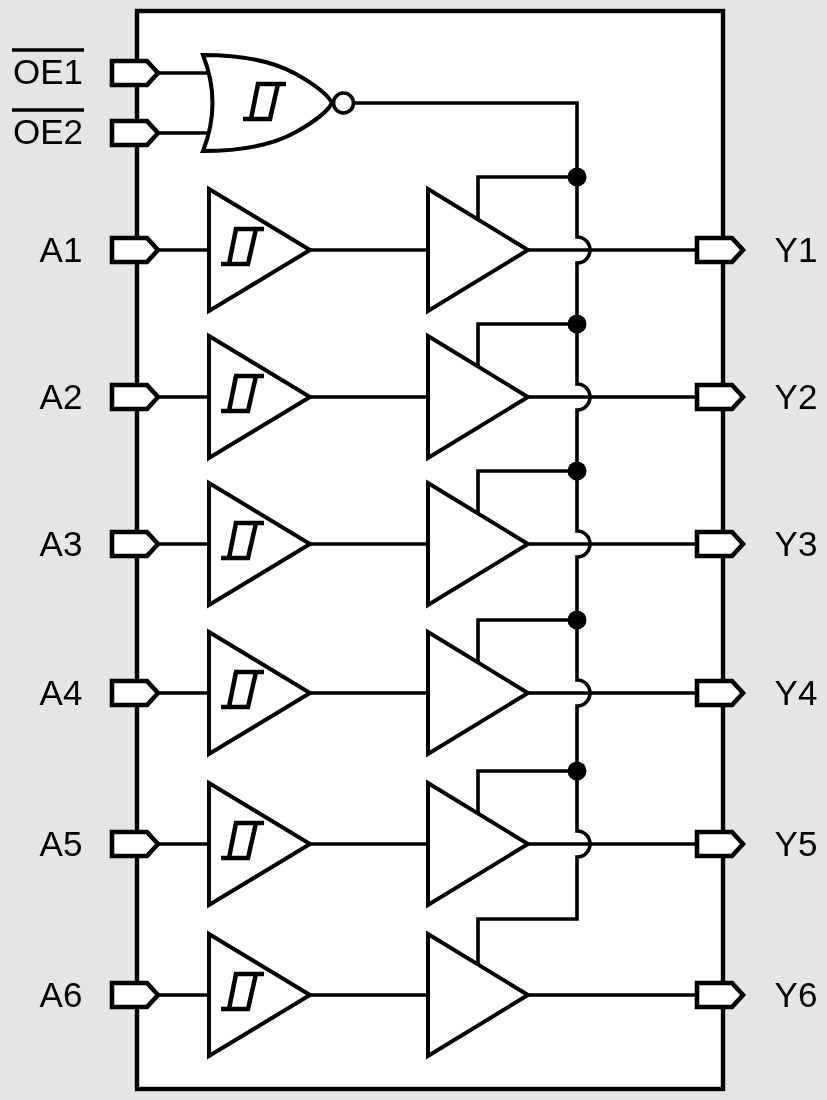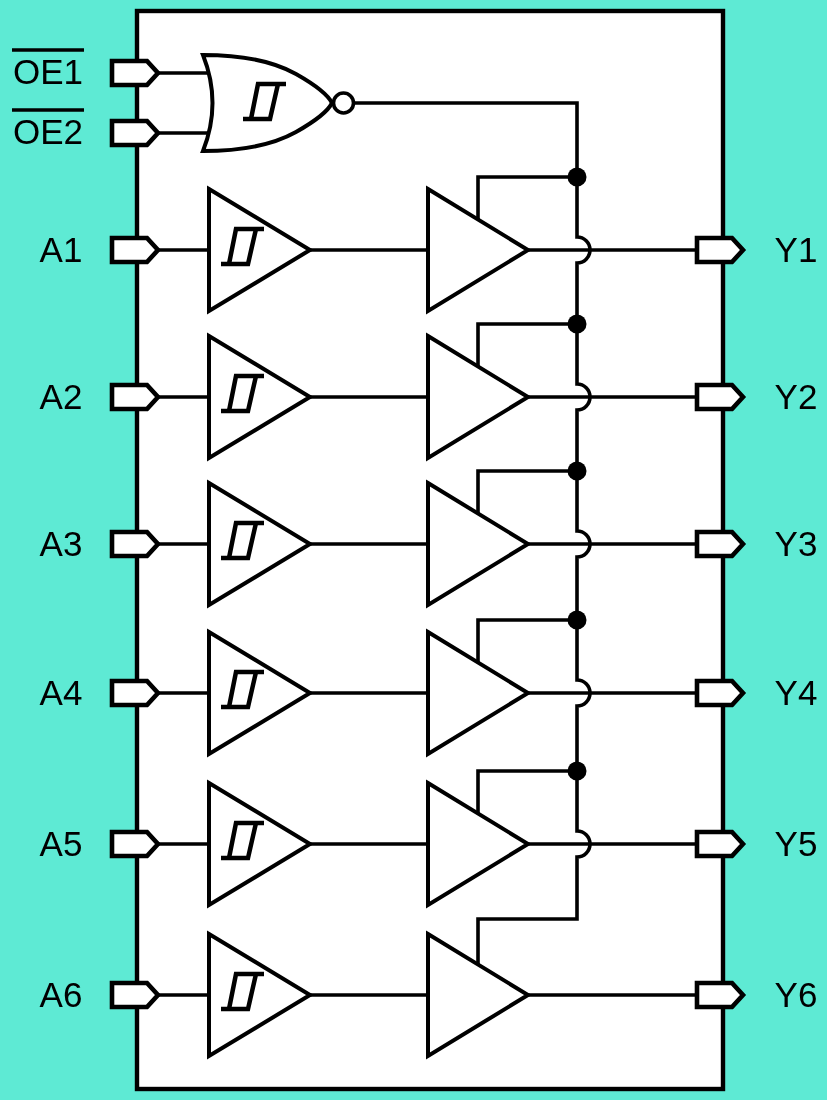--- a/index.html
+++ b/index.html
@@ -1,16 +1,16 @@
 <!DOCTYPE html>
 <html><head>
 <meta charset="utf-8">
 <style>
   html, body { margin: 0; padding: 0; background: #ffffff; }
-  .stage { width: 827px; height: 1100px; position: relative; background: #5eead4; text-align: right; }
+  .stage { width: 827px; height: 1100px; position: relative; background: #e5e5e5; text-align: right; }
   svg { display: block; }
   .outline { stroke: #000; stroke-width: 4.4; fill: #fff; }
   .wire    { stroke: #000; stroke-width: 3.6; fill: none; }
   .bus     { stroke: #000; stroke-width: 3.6; fill: none; }
   .gate    { stroke: #000; stroke-width: 4;   fill: #fff; stroke-linejoin: miter; }
   .tri     { stroke: #000; stroke-width: 4;   fill: #fff; stroke-linejoin: miter; }
   .pin     { stroke: #000; stroke-width: 4.6; fill: #fff; stroke-linejoin: miter; }
   .glyph   { stroke: #000; stroke-width: 4.5; fill: none; }
   .bubble  { stroke: #000; stroke-width: 3.6; fill: #fff; }
   .dot     { fill: #000; stroke: none; }

